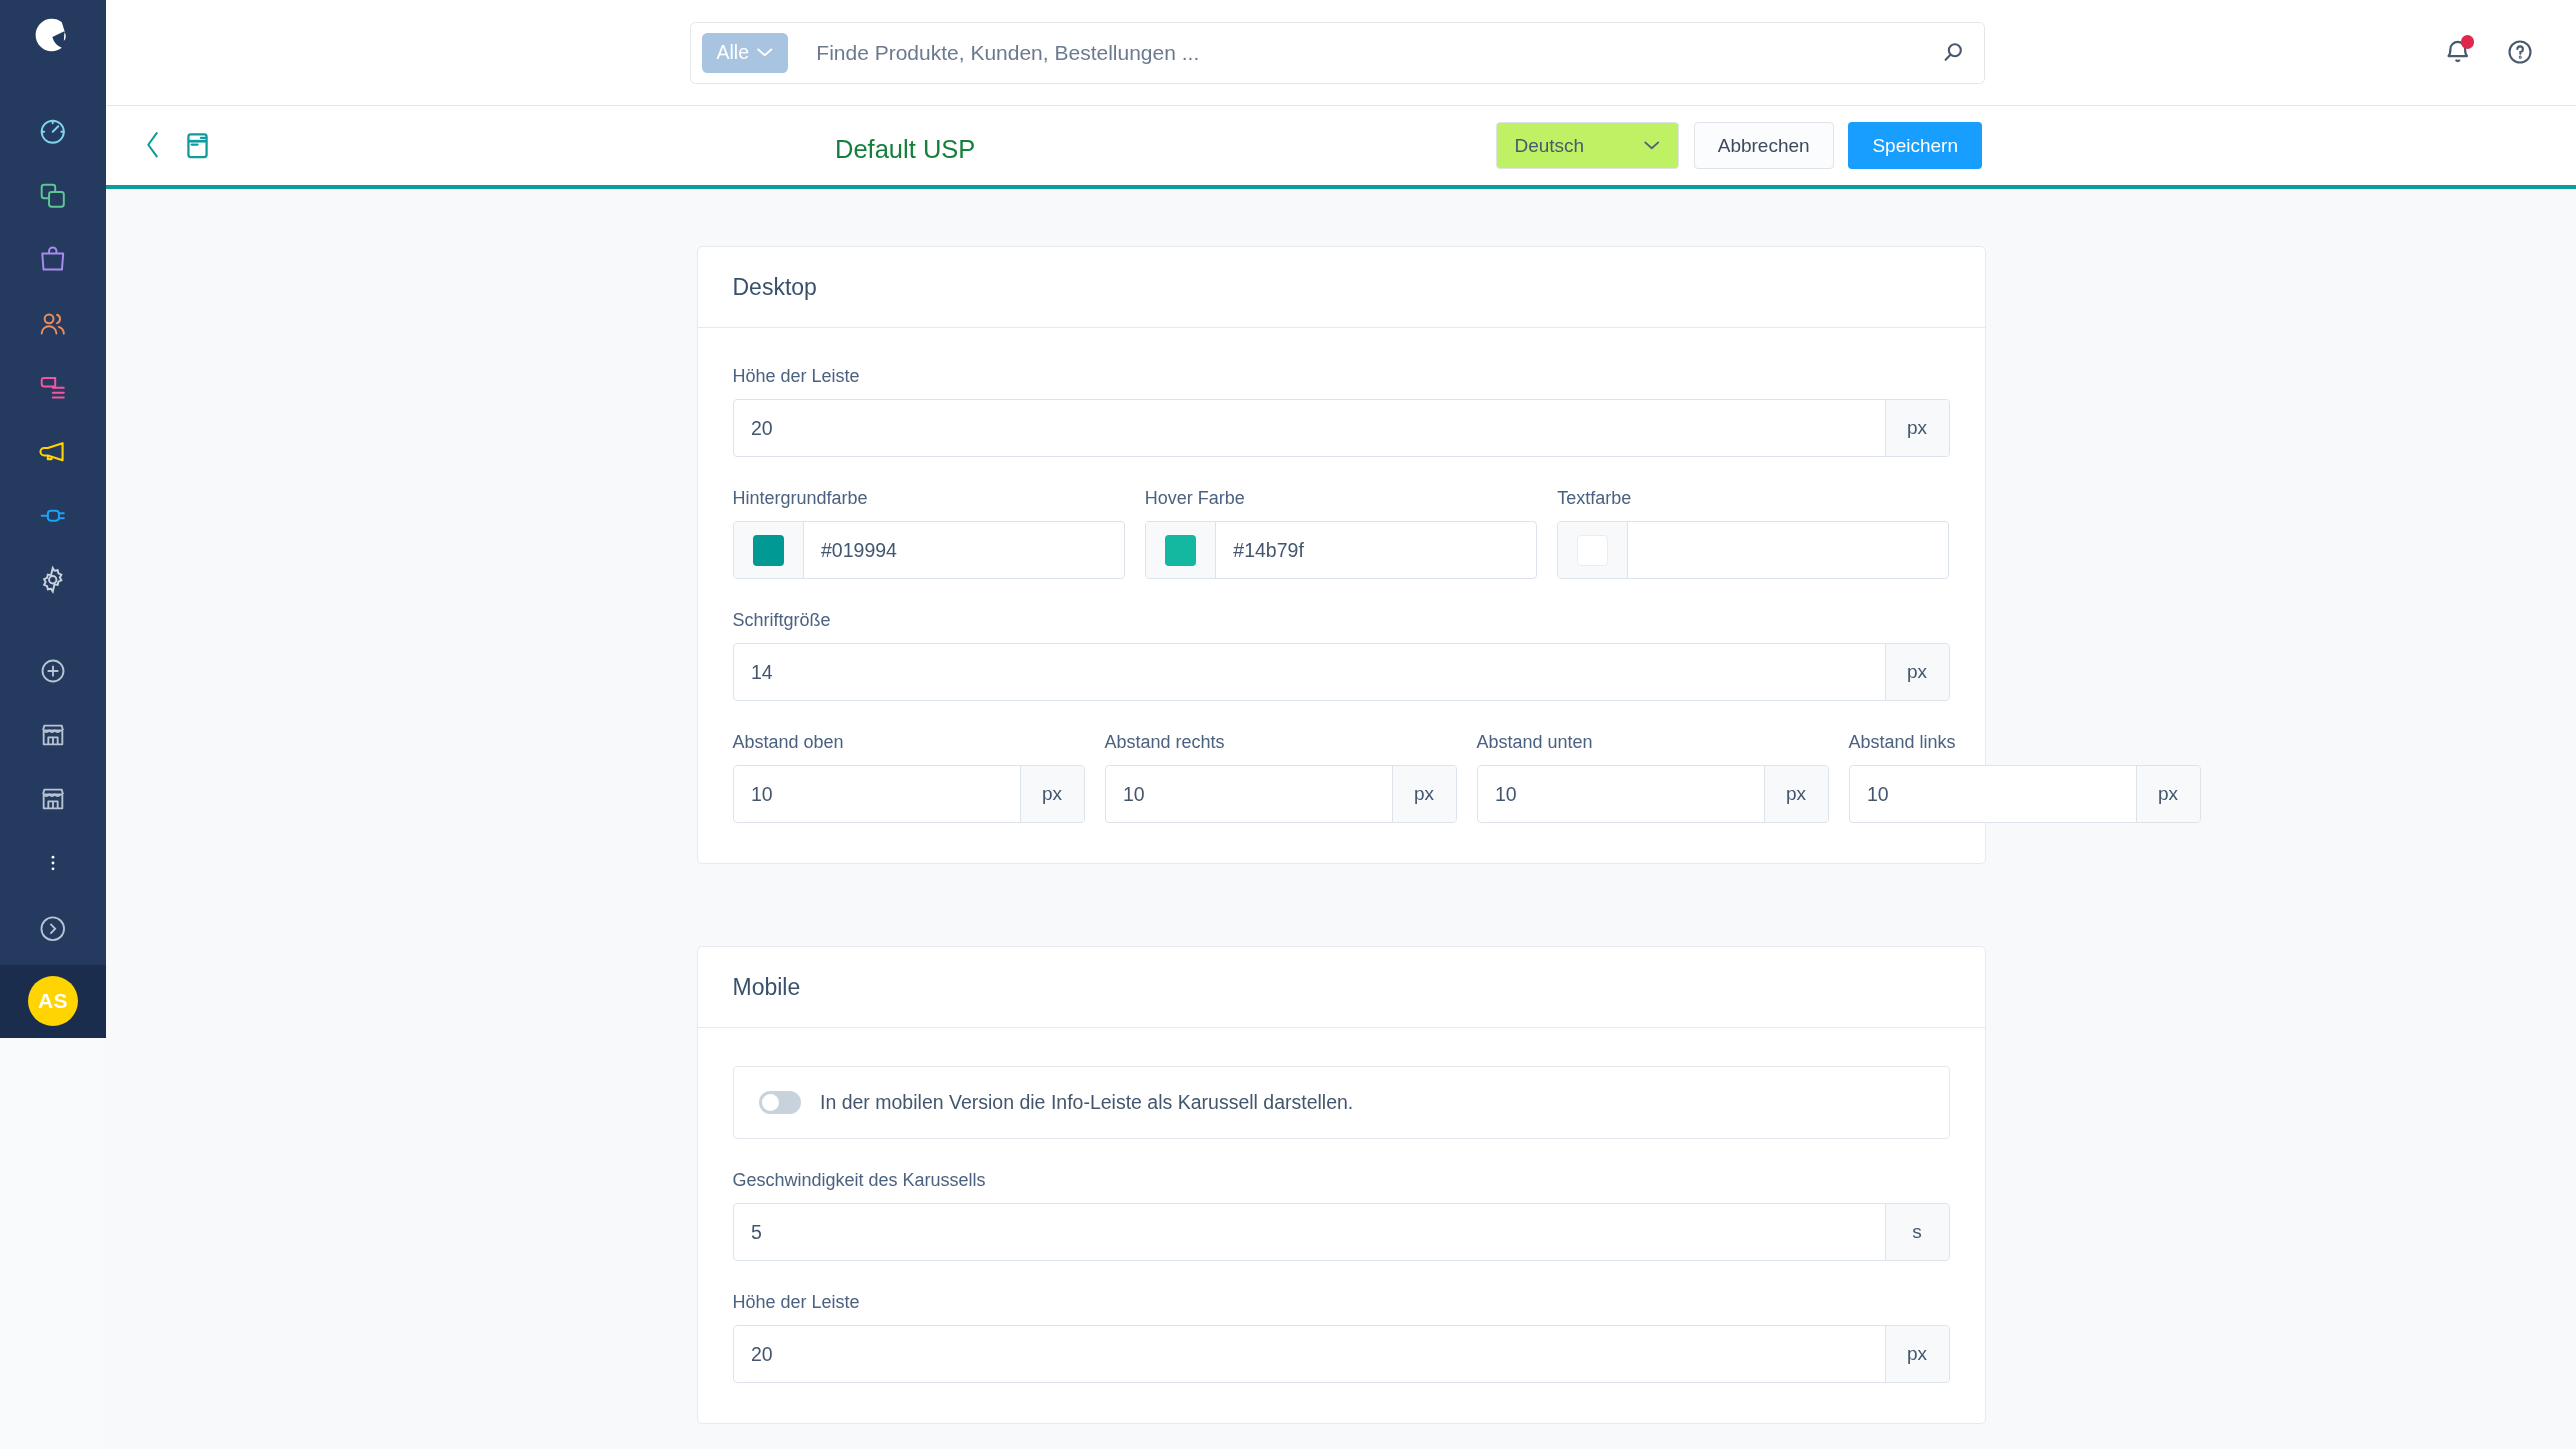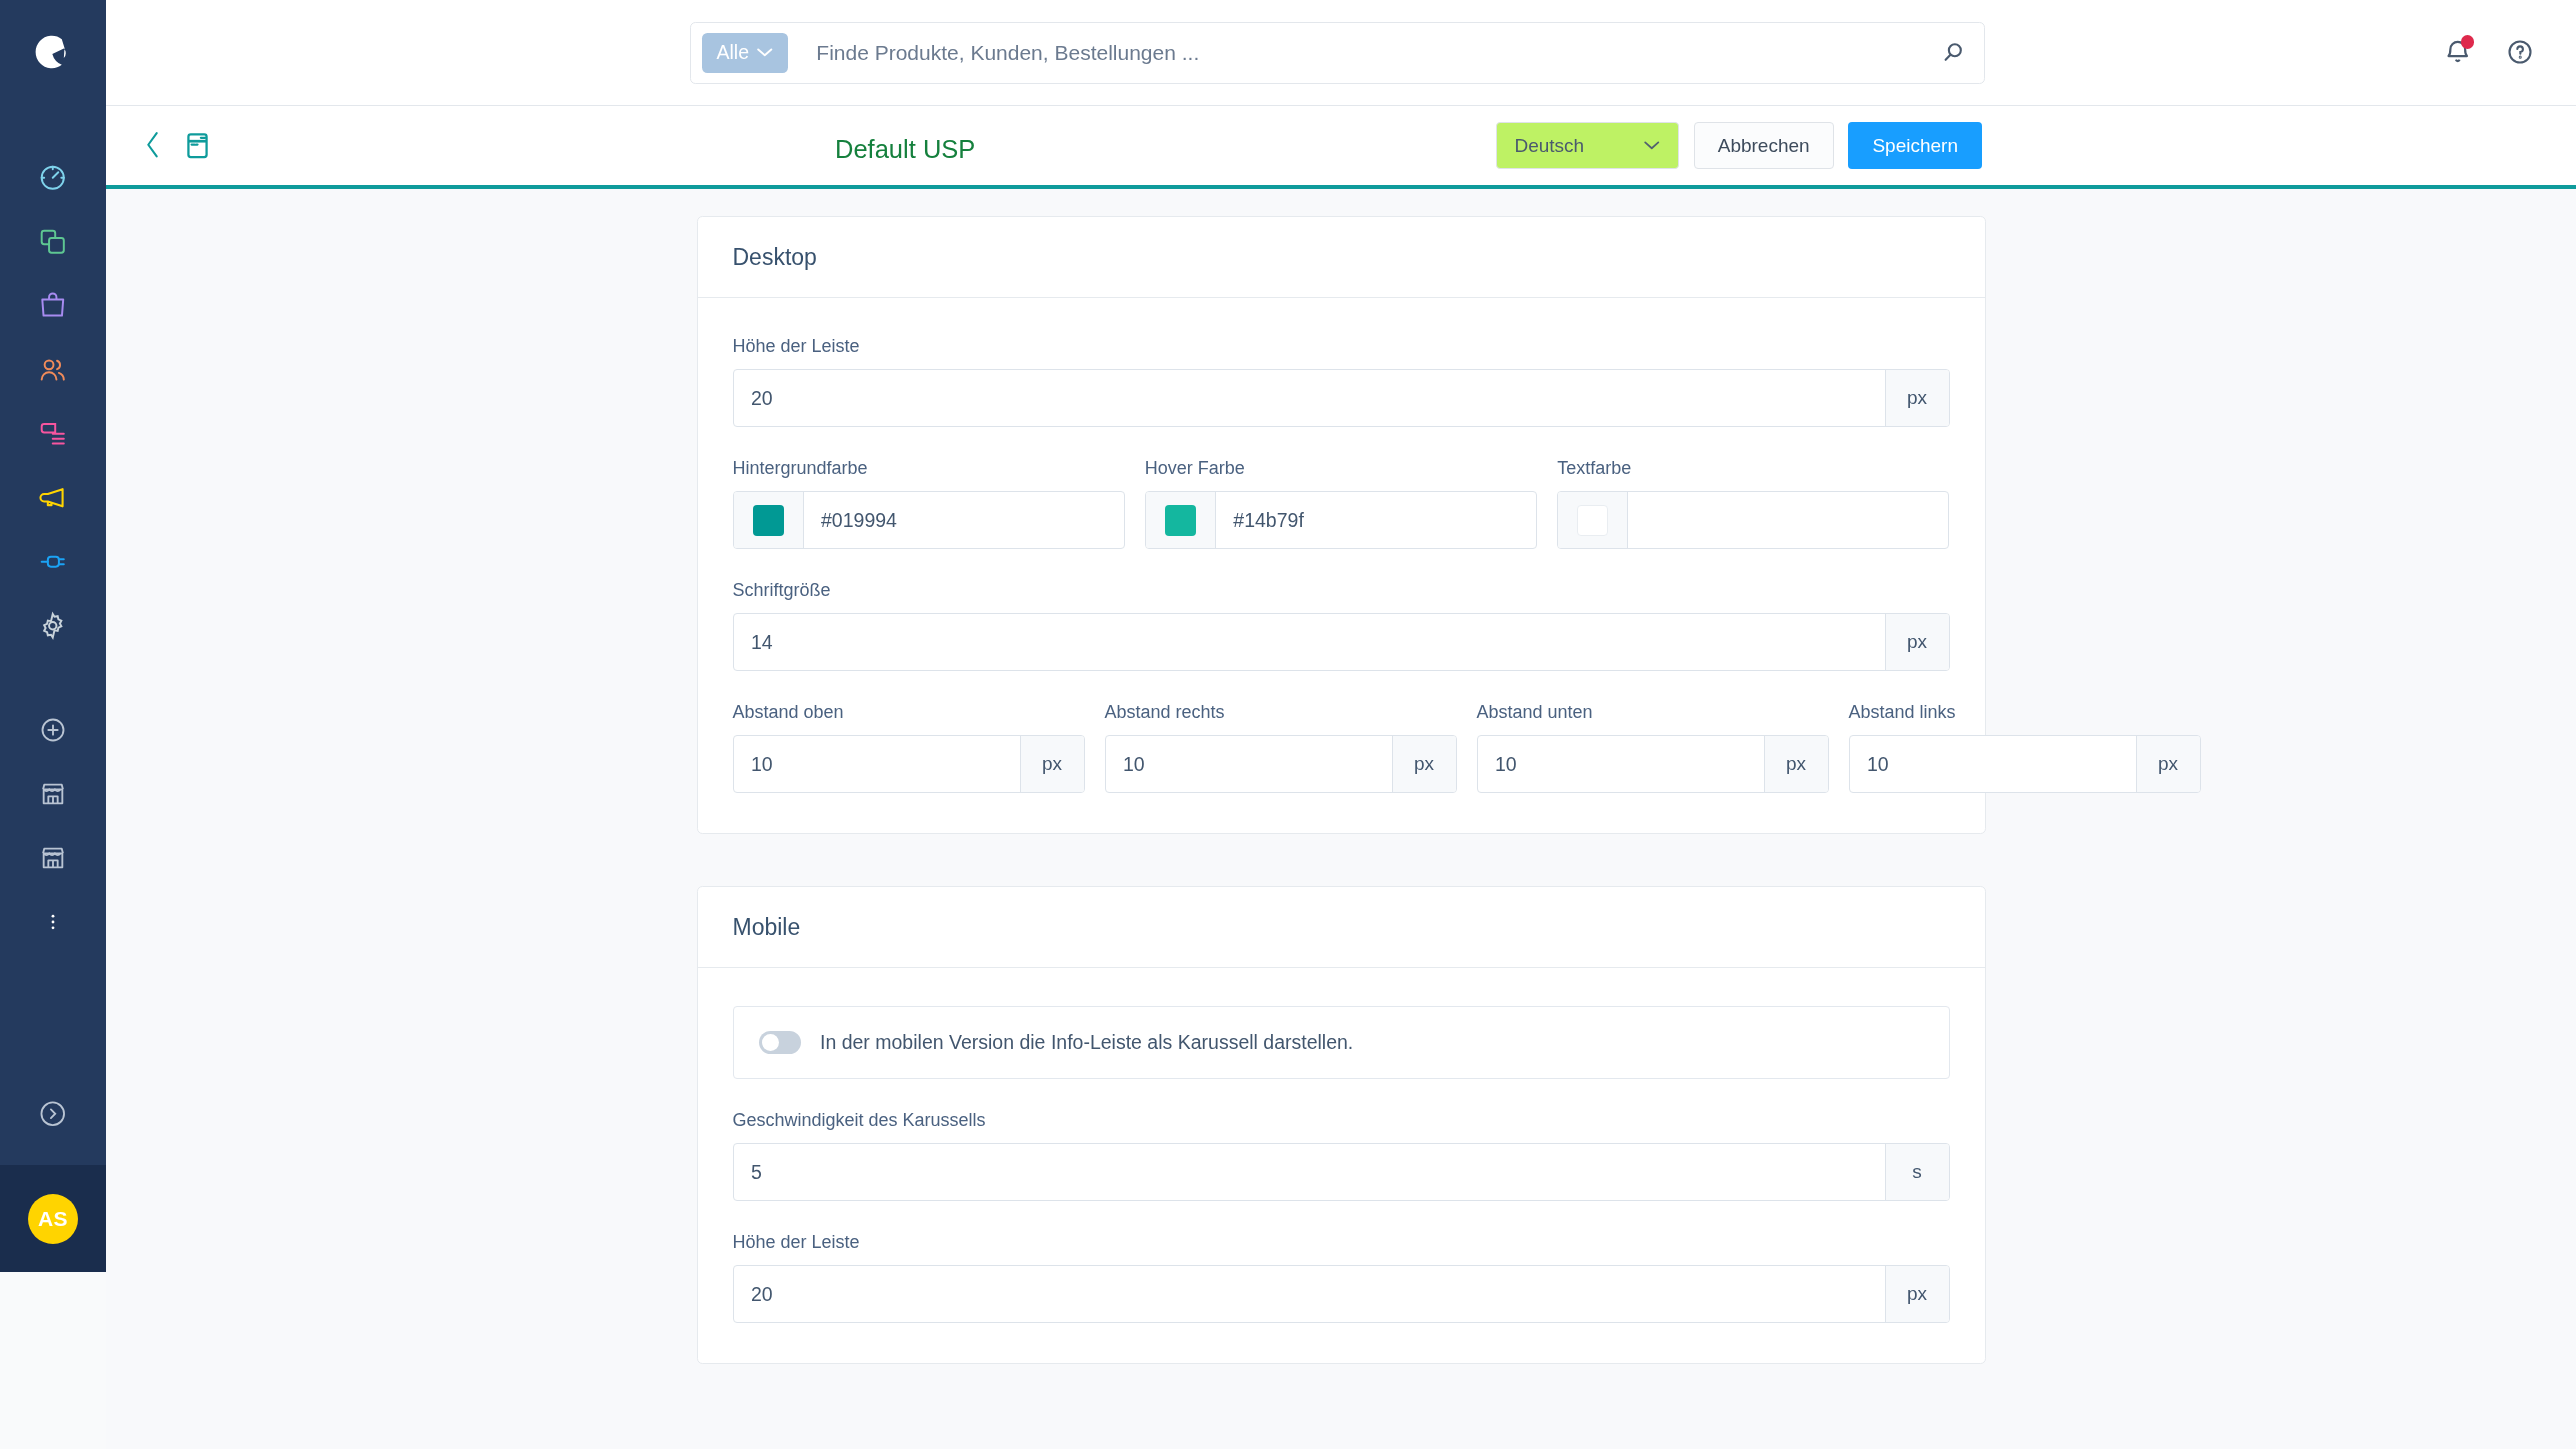--- a/index.html
+++ b/index.html
@@ -6,21 +6,21 @@
   html, body {
     width: 2576px; height: 1450px;
     font-family: "Liberation Sans", sans-serif;
     background: #f9fafb;
     overflow: hidden;
   }
   .app { display: flex; width: 2576px; height: 1450px; }
 
   
   .sidebar {
-    width: 106px; min-width: 106px; height: 1272px;
+    width: 106px; min-width: 106px; height: 1038px;
     background: #243a5e;
     display: flex; flex-direction: column; align-items: center;
     position: relative;
   }
   .logo-wrap { height: 106px; display:flex; align-items:center; justify-content:center; width:100%; }
   .nav-group { display:flex; flex-direction:column; align-items:center; width:100%; }
   .nav-item {
     width: 106px; height: 64px;
     display:flex; align-items:center; justify-content:center;
     cursor: pointer;
@@ -109,20 +109,21 @@
   
   .content {
     flex:1; background:#f8f9fb; overflow:hidden;
     display:flex; flex-direction:column; align-items:center;
     padding-top: 27px;
   }
   .card {
     width: 1289px; background:#fff;
     border:1.3px solid #e6eaee; border-radius: 5.4px;
     margin-bottom: 52px;
+    margin-top: 30px;
   }
   .card-head {
     height: 81px; display:flex; align-items:center;
     padding-left: 35px; border-bottom: 1.3px solid #e6eaee;
     font-size: 23px; color:#37516d;
   }
   .card-body { padding: 38px 35px 40px 35px; }
 
   .field { margin-bottom: 31px; }
   .field:last-child { margin-bottom: 0; }

